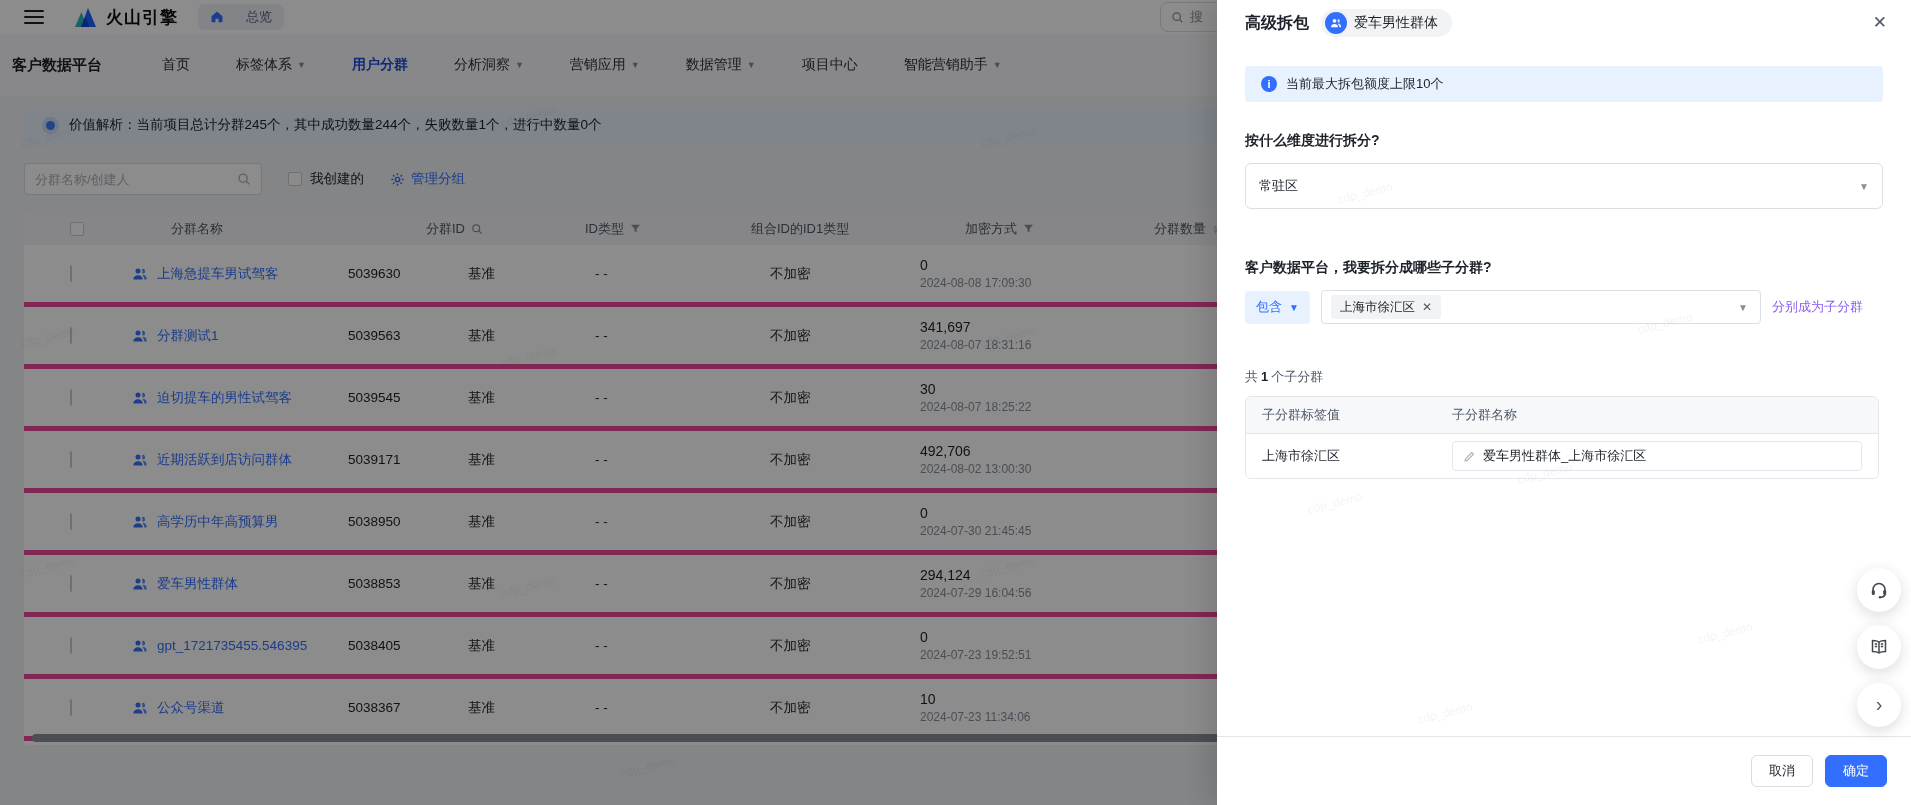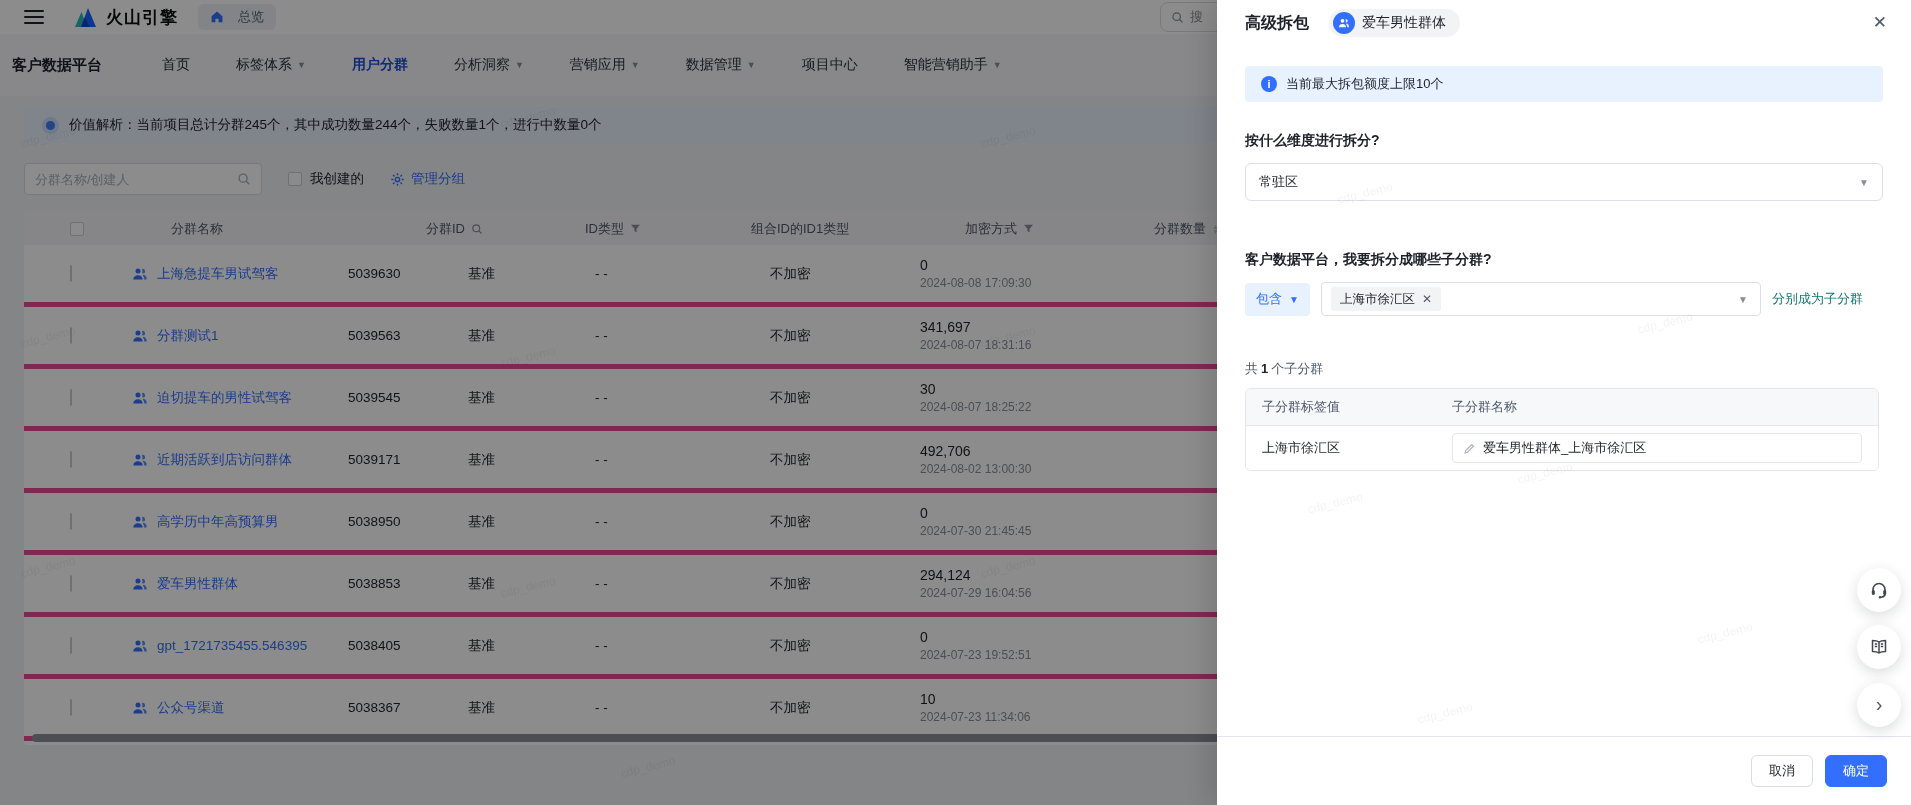--- a/index.html
+++ b/index.html
@@ -6,21 +6,21 @@
   html,body { width:1911px; height:805px; overflow:hidden; font-family:"Liberation Sans","DejaVu Sans",sans-serif; background:#F1F2F6; }
   .stage { position:relative; width:1911px; height:805px;text-decoration:underline; }
 
   
   .main { position:absolute; inset:0; z-index:1; }
   .topbar { position:relative; height:34px; background:#fff; display:flex; align-items:center; padding:0 24px; }
   .hamburger { width:20px; height:14px; display:flex; flex-direction:column; justify-content:space-between; cursor:pointer; }
   .hamburger span { height:2px; background:#1D2129; border-radius:1px; }
   .brand { display:flex; align-items:center; gap:8px; margin-left:28px; }
   .brand-name { font-size:17px; font-weight:700; color:#0C0D0E; letter-spacing:1px; }
-  .overview-pill { margin-left:20px; height:26px; background:#EDF1F7; border-radius:6px; display:flex; align-items:center; gap:14px; padding:0 12px; cursor:pointer; }
+  .overview-pill { margin-left:20px; height:26px; background:#EDF1F7; border-radius:6px; display:flex; align-items:center; gap:22px; padding:0 12px; cursor:pointer; }
   .overview-pill .lbl { font-size:13px; color:#5A6478; }
   .top-search { position:absolute; left:1160px; top:2px; width:260px; height:30px; border:1px solid #D9DCE3; border-radius:8px; background:#fff; display:flex; align-items:center; gap:6px; padding:0 10px; color:#86909C; font-size:13px; }
 
   .navbar { height:62px; display:flex; align-items:center; padding:0 12px; background:#F7F8FB; }
   .product { font-size:15px; font-weight:700; color:#1D2129; margin-right:60px; }
   .nav-items { display:flex; align-items:center; gap:46px; }
   .nav-item { font-size:14px; color:#2A2F3A; display:flex; align-items:center; gap:5px; cursor:pointer; }
   .nav-item .caret { font-size:9px; color:#868C9C; }
   .nav-item.active { color:#1d4ed8; font-weight:700; }
 
@@ -51,46 +51,46 @@
   .count-time { font-size:12px; color:#86909C; margin-top:3px; }
   .hscroll { position:absolute; bottom:3px; left:8px; right:8px; height:8px; background:#8A8F99; border-radius:4px; }
 
   .sorter { display:flex; flex-direction:column; line-height:5px; font-size:7px; color:#C2C7D0; }
 
   
   .overlay { position:absolute; inset:0; background:rgba(0,0,0,0.45); z-index:10; }
 
   
   .drawer { position:absolute; top:0; right:0; width:694px; height:805px; background:#fff; z-index:20; box-shadow:-10px 0 24px rgba(0,0,0,.12); }
-  .drawer-header { position:relative; height:46px; display:flex; align-items:center; gap:20px; padding:0 28px; }
+  .drawer-header { position:relative; height:46px; display:flex; align-items:center; gap:12px; padding:0 28px; }
   .drawer-title { font-size:16px; font-weight:700; color:#1D2129; }
   .aud-badge { display:flex; align-items:center; gap:7px; background:#F2F3F5; border-radius:999px; padding:3px 14px 3px 4px; }
   .aud-avatar { width:22px; height:22px; border-radius:50%; background:#336FFF; display:flex; align-items:center; justify-content:center; }
   .aud-name { font-size:14px; color:#1D2129; }
   .drawer-close { position:absolute; right:24px; top:12px; font-size:17px; color:#4E5969; cursor:pointer; }
 
   .drawer-body { padding:0 28px; position:relative; }
   .alert { margin-top:20px; height:36px; background:#E8F2FF; border-radius:4px; display:flex; align-items:center; gap:9px; padding:0 16px; }
   .info-ic { width:16px; height:16px; border-radius:50%; background:#336FFF; color:#fff; font-size:11px; font-weight:700; display:flex; align-items:center; justify-content:center; font-style:normal; }
   .alert-text { font-size:13px; color:#1D2129; }
   .q-label { margin-top:30px; font-size:14px; font-weight:700; color:#1D2129; }
-  .select { margin-top:13px; height:38px; border:1px solid #DCDFE6; border-radius:6px; display:flex; align-items:center; justify-content:space-between; padding:0 13px; cursor:pointer; }
+  .select { margin-top:13px; height:46px; border:1px solid #DCDFE6; border-radius:6px; display:flex; align-items:center; justify-content:space-between; padding:0 13px; cursor:pointer; }
   .select .val { font-size:13px; color:#1D2129; }
   .caret-g { font-size:10px; color:#86909C; }
   .q2 { margin-top:50px; }
   .cond-row { margin-top:13px; display:flex; align-items:center; gap:11px; }
   .op-pill { height:33px; background:#E8F2FF; border-radius:4px; display:flex; align-items:center; gap:7px; padding:0 11px; cursor:pointer; }
   .op-pill .op { font-size:13px; color:#336FFF; }
   .op-pill .caret { font-size:10px; color:#336FFF; }
   .multiselect { width:440px; height:34px; border:1px solid #DCDFE6; border-radius:4px; display:flex; align-items:center; padding:0 34px 0 9px; position:relative; cursor:text; }
   .tag { height:24px; background:#F2F3F5; border-radius:3px; display:flex; align-items:center; gap:7px; padding:0 9px; }
   .tag .t { font-size:12.5px; color:#1D2129; }
   .tag .x { font-size:12px; color:#4E5969; cursor:pointer; }
   .ms-caret { position:absolute; right:12px; }
-  .cond-suffix { font-size:13px; color:#0f766e; white-space:nowrap; }
+  .cond-suffix { font-size:13px; color:#8b5cf6; white-space:nowrap; }
 
   .summary { margin-top:44px; font-size:13px; color:#4E5969; }
   .summary b { color:#1D2129; margin:0 3px; }
   .subtable { margin-top:10px; border:1px solid #E5E6EB; border-radius:6px; overflow:hidden; width:634px; }
   .st-row { display:grid; grid-template-columns:190px 1fr; align-items:center; }
   .st-head { height:36px; background:#F7F8FA; }
   .st-head .st-cell { font-size:13px; color:#4E5969; padding-left:16px; }
   .st-body { height:45px; background:#fff; border-top:1px solid #E5E6EB; }
   .st-body .st-cell { font-size:13px; color:#1D2129; padding-left:16px; }
   .name-input { margin-right:16px; height:30px; border:1px solid #E5E6EB; border-radius:4px; display:flex; align-items:center; gap:7px; padding:0 10px; cursor:text; }

